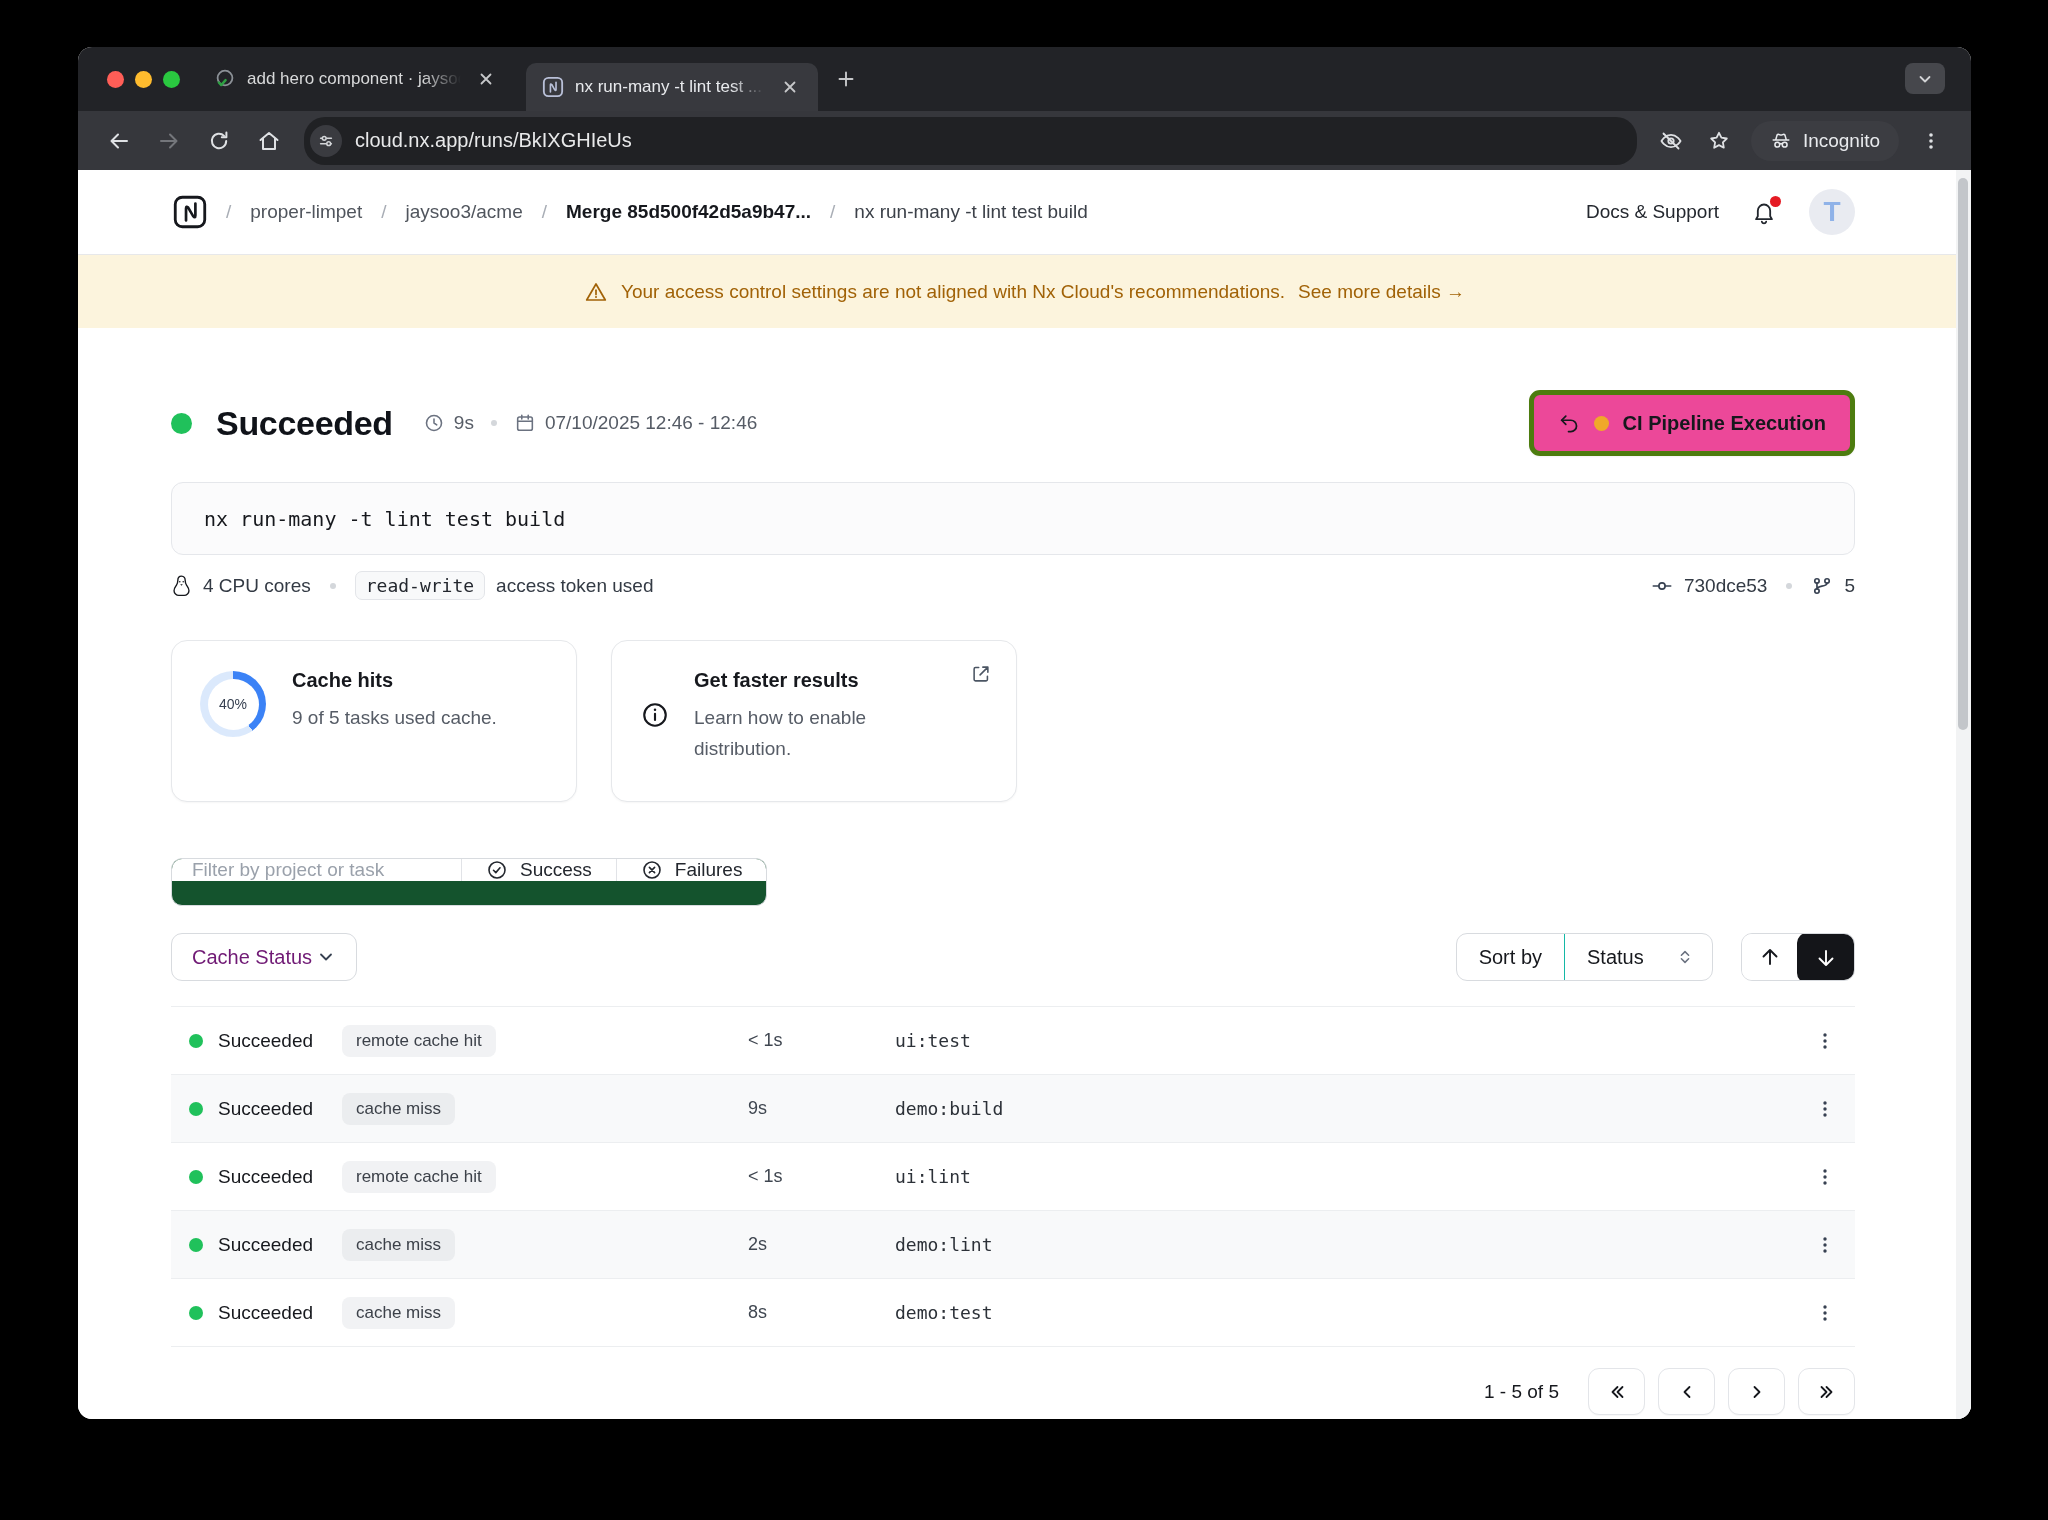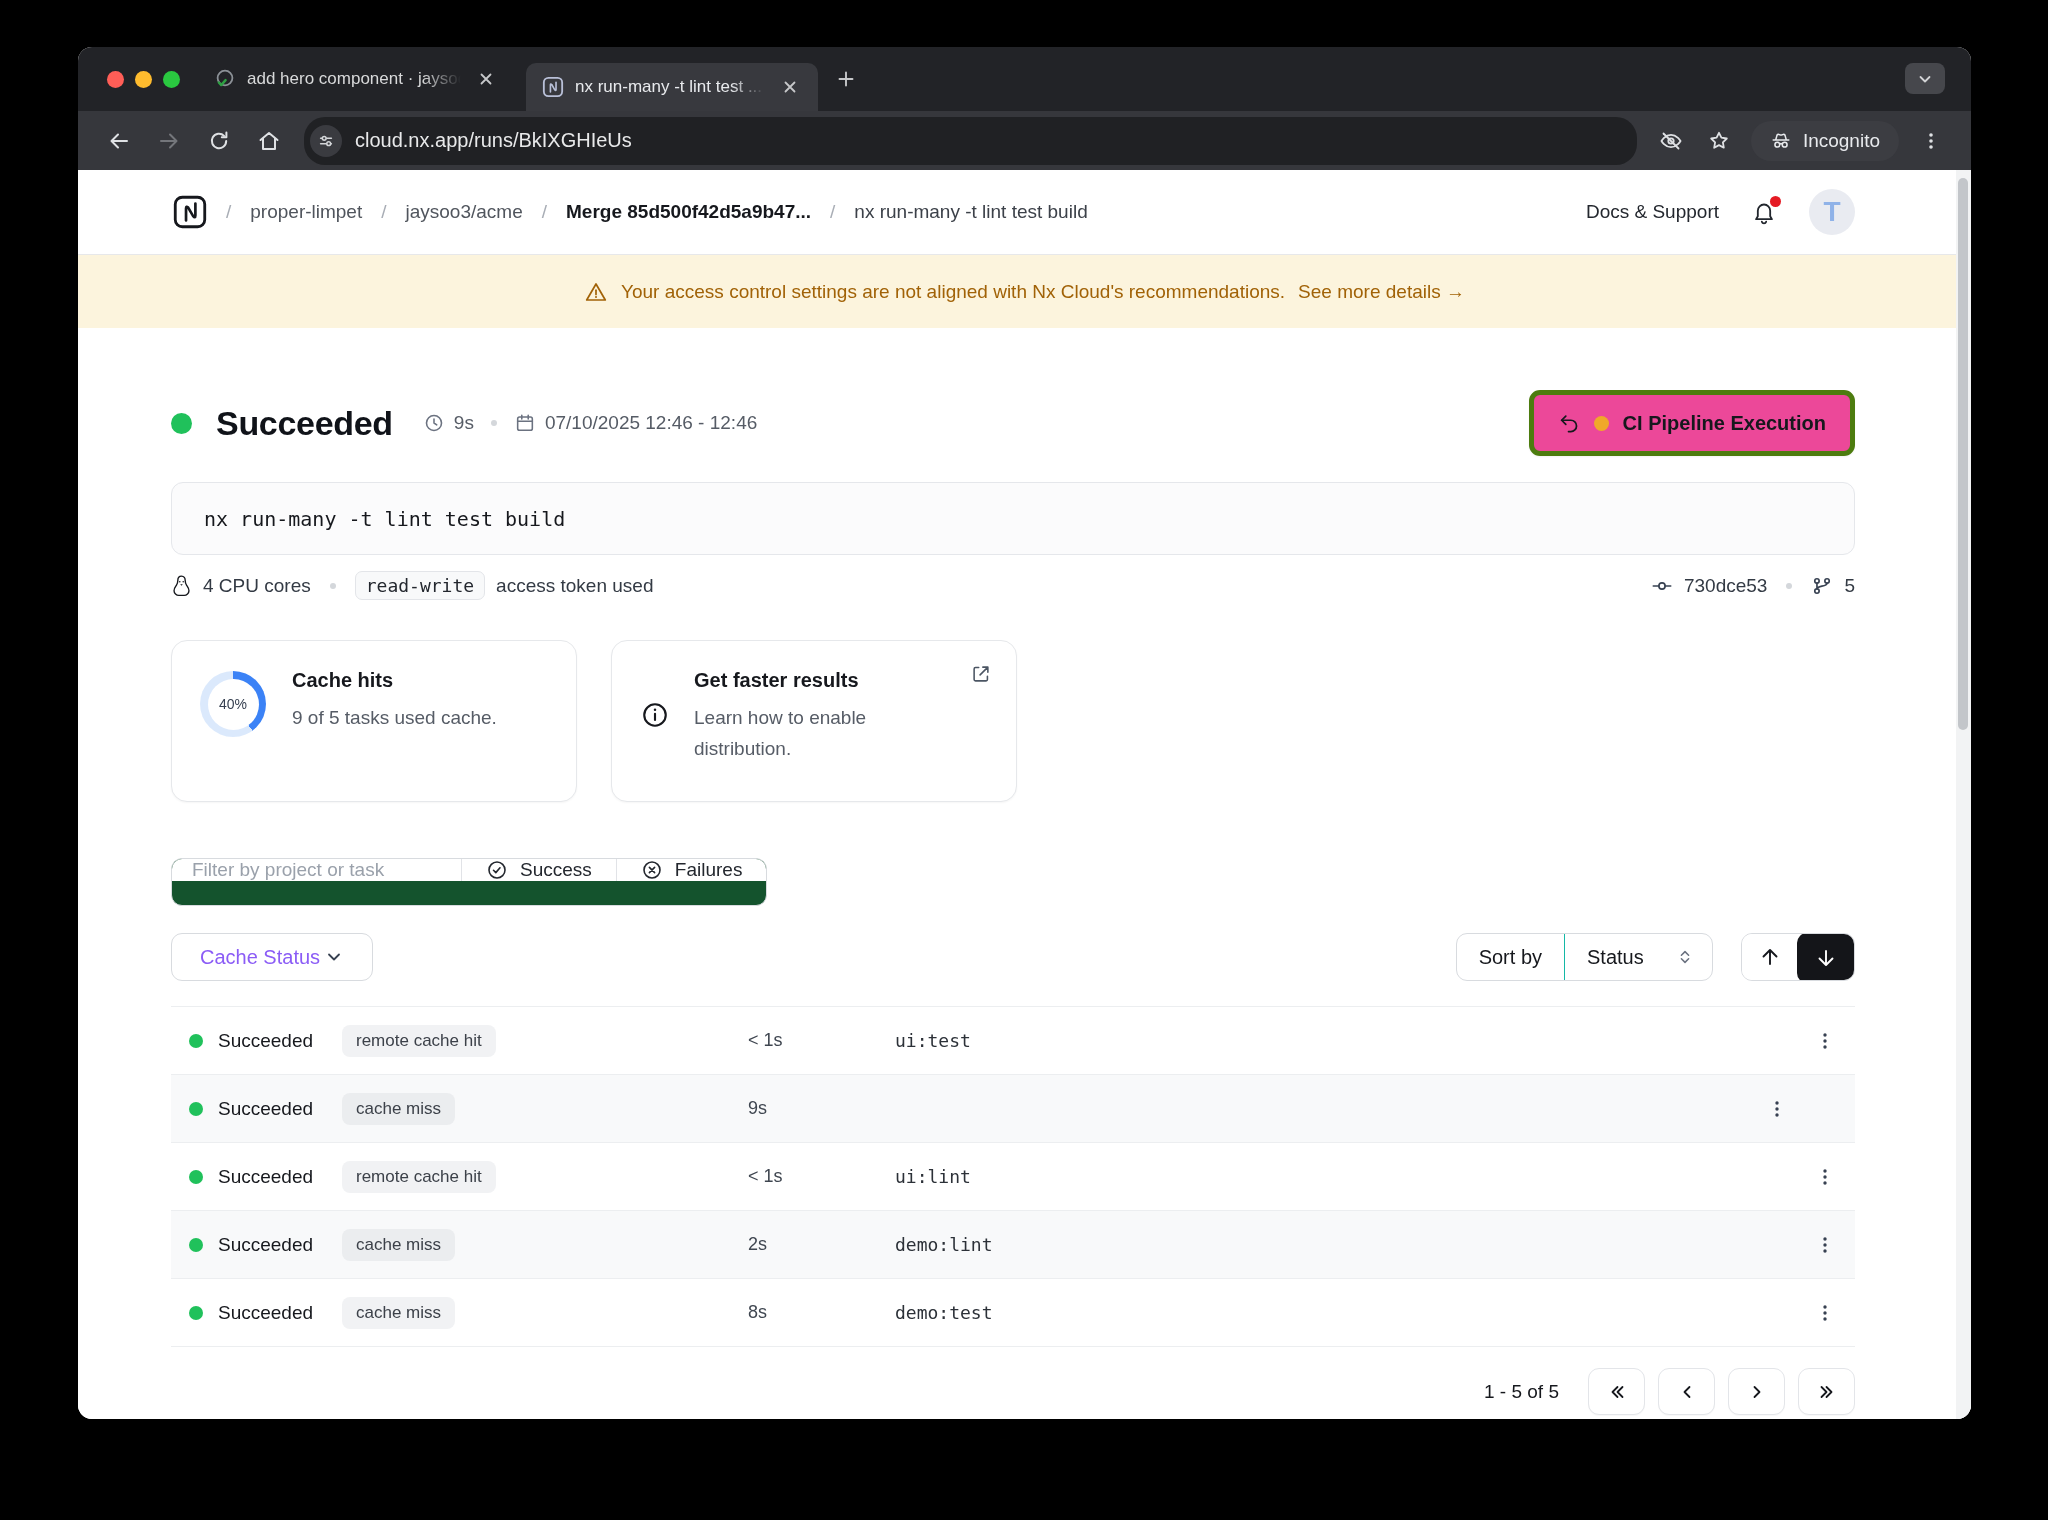--- a/index.html
+++ b/index.html
@@ -101,21 +101,21 @@
   .filter-group { display:flex; border:1px solid #d8dbdf; border-radius:11px; overflow:hidden; height:48px;
                   background:#14532d; align-items:flex-start; }
   .filter-input { width:289px; border:none; outline:none; padding:0 20px; font-size:19px; color:#16181d;
                   font-family:"Liberation Sans", sans-serif; }
   .filter-input::placeholder { color:#9aa1ab; }
   .fbtn { display:flex; align-items:center; gap:12px; padding:0 24px; border-left:1px solid #e1e3e7;
           font-size:19px; color:#23272e; background:#fff; cursor:pointer; }
 
   .controls-row { margin-top:27px; display:flex; align-items:center; }
   .cache-status-btn { height:48px; border:1px solid #d8dbdf; border-radius:11px; background:#fff; display:flex;
-                      align-items:center; gap:4px; padding:0 28px; font-size:20px; color:#8b5cf6; cursor:pointer; }
+                      align-items:center; gap:4px; padding:0 20px; font-size:20px; color:#701a75; cursor:pointer; }
   .controls-right { margin-left:auto; display:flex; align-items:center; gap:28px; }
   .sort-group { display:flex; border:1px solid #d8dbdf; border-radius:11px; overflow:hidden; height:48px;
                 background:#fff; align-items:stretch; }
   .sort-label { display:flex; align-items:center; padding:0 22px; font-size:20px; color:#16181d; }
   .sort-select { display:flex; align-items:center; justify-content:space-between; gap:30px; padding:0 18px 0 22px;
                  border-left:1px solid #14b8a6; font-size:20px; color:#16181d; min-width:148px; cursor:pointer; }
   .dir-group { display:flex; border:1px solid #d8dbdf; border-radius:11px; overflow:hidden; height:48px; }
   .dir-btn { width:56px; display:flex; align-items:center; justify-content:center; background:#fff; color:#16181d; cursor:pointer; }
   .dir-btn + .dir-btn { border-left:1px solid #d8dbdf; }
   .dir-btn.active { background:#141519; color:#fff; border-left:none; border-radius:10px; margin:-1px; width:58px; height:50px; }
@@ -484,20 +484,21 @@
             </span>
         </div>
 
         <div class="trow">
           <div class="row-status">
               <span class="row-dot"></span>
               <span>Succeeded</span>
             </div>
           <span class="row-chip">cache miss</span>
           <span class="row-duration">9s</span>
+          <span class="row-task">demo:build</span>
           <span class="row-kebab">
               <svg width="20" height="20" viewBox="0 0 20 20">
                 <circle cx="10" cy="4" r="1.7" fill="currentColor"></circle>
                 <circle cx="10" cy="10" r="1.7" fill="currentColor"></circle>
                 <circle cx="10" cy="16" r="1.7" fill="currentColor"></circle>
               </svg>
             </span>
         </div>
 
         <div class="trow">

